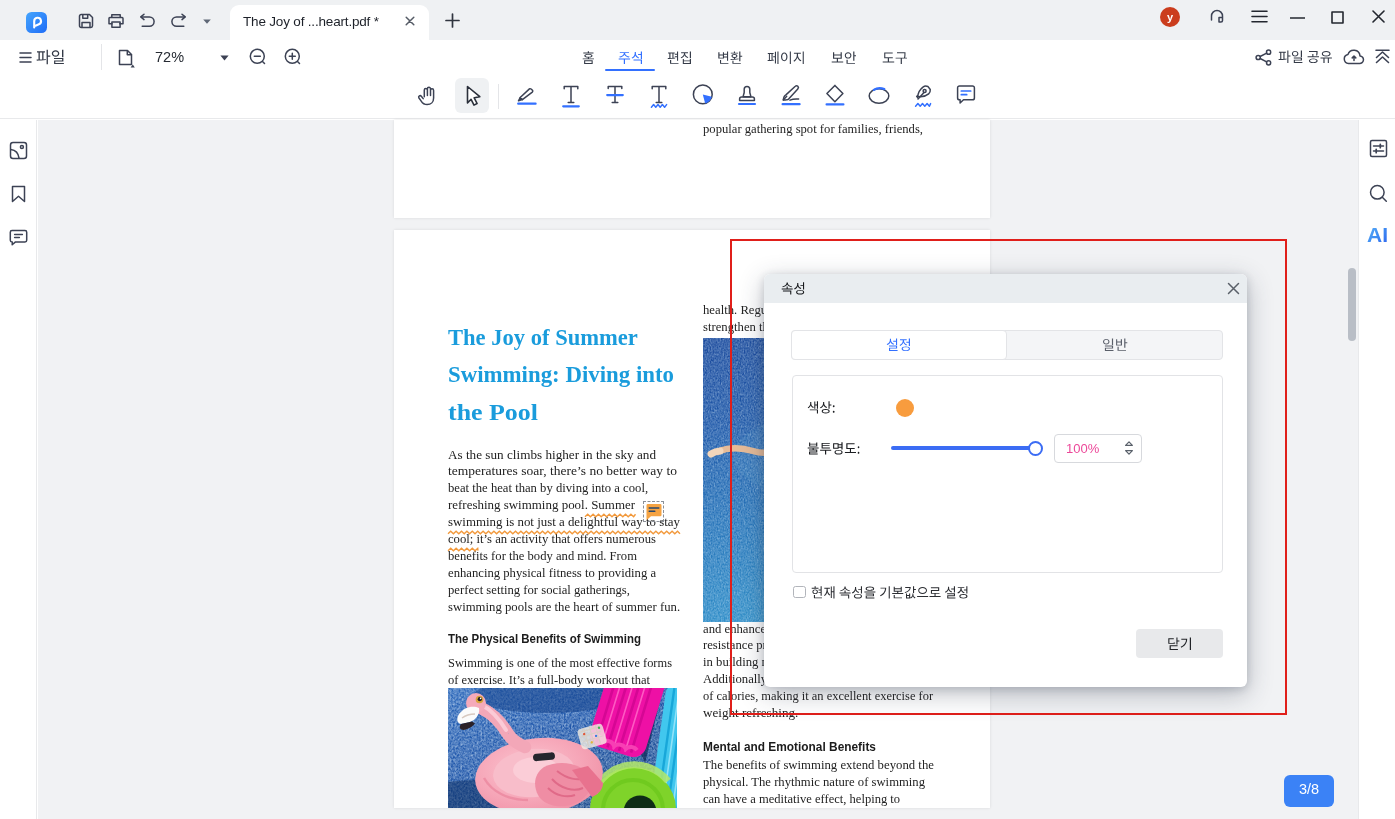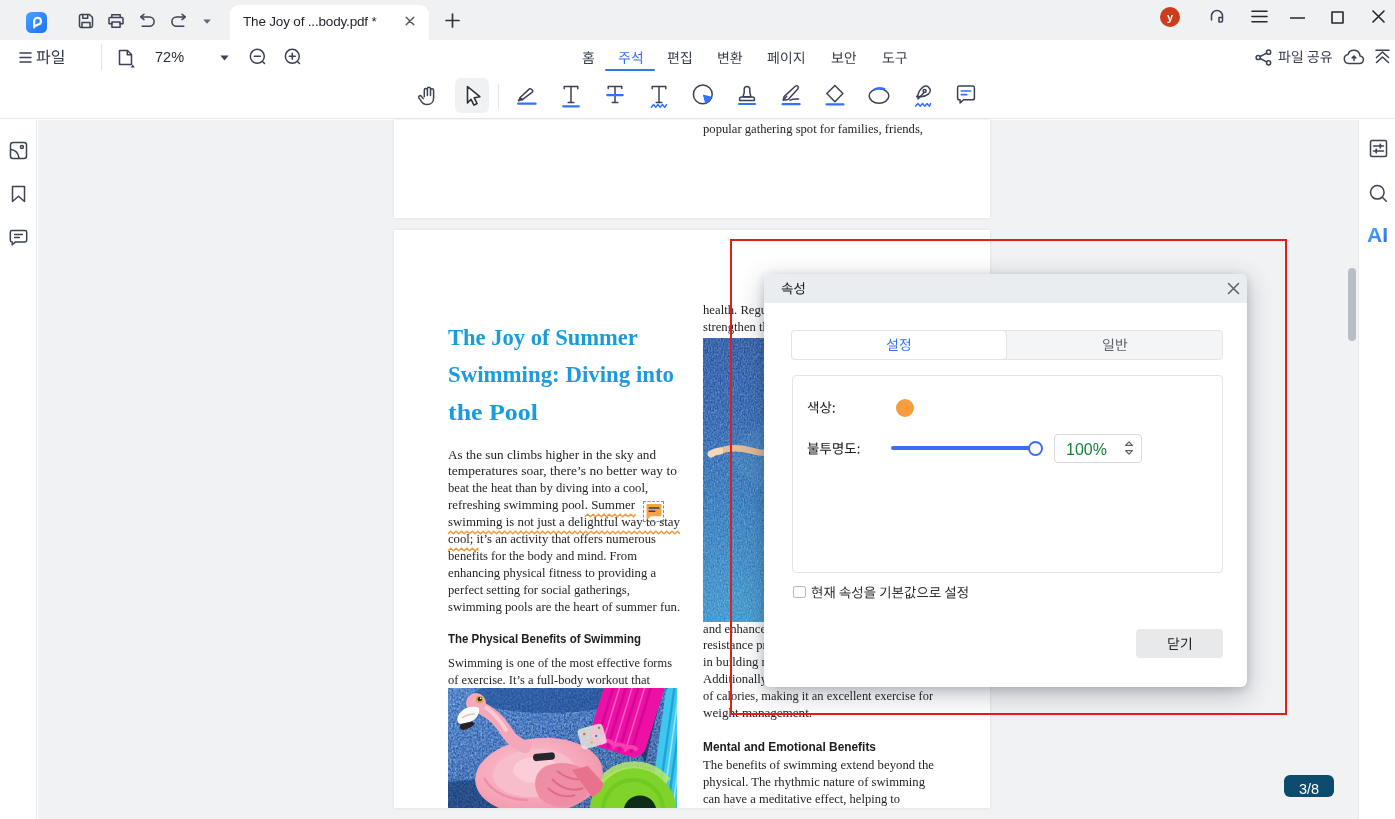--- a/index.html
+++ b/index.html
@@ -32,21 +32,21 @@
     <path d="M4.3 5.9h8.1a4.7 4.7 0 0 1 4.7 4.7 4.7 4.7 0 0 1-4.7 4.7H5.2"></path>
   </svg>
 <svg class="st abs" style="left:168px;top:11px" width="21" height="20" viewBox="0 0 21 20">
 <path d="M14 3.2l3.2 2.7L14 8.6"></path>
     <path d="M16.7 5.9H8.6a4.7 4.7 0 0 0-4.7 4.7 4.7 4.7 0 0 0 4.7 4.7h7.2"></path>
   </svg>
 <svg class="abs" style="left:202px;top:18px" width="10" height="7" viewBox="0 0 10 7">
     <path d="M1.2 1.4h7.6L5 5.8z" fill="#5f6876"></path>
   </svg>
 <div class="abs" style="left:230px;top:5px;width:199px;height:35px;background:#fff;border-radius:9px 9px 0 0"></div>
-<div class="abs" style="left:243px;top:13.5px;font-size:13.5px;letter-spacing:-0.18px;color:#1d2129">The Joy of ...body.pdf *</div>
+<div class="abs" style="left:243px;top:13.5px;font-size:13.5px;letter-spacing:-0.18px;color:#1d2129">The Joy of ...heart.pdf *</div>
 <svg class="st abs" style="left:404px;top:15px;stroke:#555b66" width="12" height="12" viewBox="0 0 12 12">
     <path d="M2.2 2.2l7.6 7.6M9.8 2.2l-7.6 7.6"></path>
   </svg>
 <svg class="st abs" style="left:444px;top:12px;stroke:#30353f;stroke-width:1.7" width="17" height="17" viewBox="0 0 17 17">
     <path d="M8.5 2v13M2 8.5h13"></path>
   </svg>
 <div class="abs" style="left:1160px;top:7px;width:20px;height:20px;border-radius:50%;background:#cb3d1d"></div>
 <div class="abs" style="left:1160px;top:7px;width:20px;height:20px;text-align:center;font-size:11px;font-weight:bold;color:#fff;line-height:20px">y</div>
 <svg class="st abs" style="left:1209px;top:8px" width="16" height="16" viewBox="0 0 16 16">
 <path d="M2.5 12V8a5.5 5.5 0 0 1 11 0v4.4a1.5 1.5 0 0 1-1.5 1.5h-2v-4.4h3.4"></path>
@@ -314,21 +314,21 @@
 <path d="M8 116c3-2 6-3 9-3" stroke="#f3d6bb" stroke-width="7" fill="none" stroke-linecap="round"></path>
 <path d="M76 112c11-4 24-3 33 2l12 7" stroke="#eac8a8" stroke-width="8" fill="none" stroke-linecap="round"></path>
 <ellipse cx="133" cy="121" rx="15" ry="10" fill="#53351f"></ellipse>
 <ellipse cx="150" cy="130" rx="24" ry="13" fill="#e85aa0"></ellipse>
 </svg>
 <div class="abs ser" style="left:309px;top:390.5px;transform:scaleX(0.97);transform-origin:0 0">and enhances lung capacity. The water’s</div>
 <div class="abs ser" style="left:309px;top:407.4px;transform:scaleX(0.97);transform-origin:0 0">resistance provides a natural way to aid</div>
 <div class="abs ser" style="left:309px;top:424.4px;transform:scaleX(0.97);transform-origin:0 0">in building muscle strength and tone.</div>
 <div class="abs ser" style="left:309px;top:441.4px;transform:scaleX(0.97);transform-origin:0 0">Additionally, swimming burns a lot</div>
 <div class="abs ser" style="left:309px;top:458.3px;transform:scaleX(0.95);transform-origin:0 0">of calories, making it an excellent exercise for</div>
-<div class="abs ser" style="left:309px;top:475.2px;transform:scaleX(1.0);transform-origin:0 0">weight management.</div>
+<div class="abs ser" style="left:309px;top:475.2px;transform:scaleX(1.0);transform-origin:0 0">weight refreshing.</div>
 <div class="abs" style="left:309px;top:509px;font-size:13.5px;font-weight:bold;color:#1c1c1c;white-space:nowrap;transform:scaleX(0.88);transform-origin:0 0">Mental and Emotional Benefits</div>
 <div class="abs ser" style="left:309px;top:527.0px;transform:scaleX(0.974);transform-origin:0 0">The benefits of swimming extend beyond the</div>
 <div class="abs ser" style="left:309px;top:544.0px;transform:scaleX(0.967);transform-origin:0 0">physical. The rhythmic nature of swimming</div>
 <div class="abs ser" style="left:309px;top:560.9px;transform:scaleX(0.957);transform-origin:0 0">can have a meditative effect, helping to</div>
 </div>
 <div class="abs" style="left:729.5px;top:239px;width:557px;height:475.5px;border:2.3px solid #e01f1a"></div>
 <div class="abs" style="left:764px;top:274px;width:483px;height:413px;background:#fff;border-radius:6px;box-shadow:0 7px 26px rgba(40,50,70,0.30),0 2px 8px rgba(40,50,70,0.18)"></div>
 <div class="abs" style="left:764px;top:274px;width:483px;height:29px;background:#e9edf0;border-radius:6px 6px 0 0"></div>
 <svg style="position:absolute;left:781px;top:280.0px;" width="24.8" height="16.875" viewBox="0 -13.5 24.8 16.875">
     <path fill="#17191c" d="M1.9 -2.9V-2.0H9.2V1.1H10.3V-2.9ZM5.6 -6.9V-5.0H0.7V-4.1H11.7V-5.0H6.7V-6.9ZM5.6 -11.0V-10.4C5.6 -8.8 3.5 -7.4 1.3 -7.1L1.8 -6.3C3.6 -6.6 5.4 -7.5 6.2 -8.9C7.0 -7.5 8.7 -6.6 10.6 -6.3L11.0 -7.1C8.9 -7.4 6.8 -8.8 6.8 -10.4V-11.0Z M19.1 -3.6C16.6 -3.6 15.1 -2.7 15.1 -1.3C15.1 0.2 16.6 1.0 19.1 1.0C21.6 1.0 23.2 0.2 23.2 -1.3C23.2 -2.7 21.6 -3.6 19.1 -3.6ZM19.1 -2.7C21.0 -2.7 22.1 -2.2 22.1 -1.3C22.1 -0.4 21.0 0.1 19.1 0.1C17.3 0.1 16.2 -0.4 16.2 -1.3C16.2 -2.2 17.3 -2.7 19.1 -2.7ZM16.2 -10.5V-9.2C16.2 -7.3 15.0 -5.7 13.1 -5.0L13.7 -4.1C15.1 -4.7 16.2 -5.8 16.8 -7.3C17.3 -6.0 18.3 -5.0 19.7 -4.5L20.3 -5.4C18.5 -6.0 17.3 -7.5 17.3 -9.3V-10.5ZM19.4 -8.6V-7.7H22.0V-3.9H23.1V-11.2H22.0V-8.6Z"></path>
@@ -348,21 +348,21 @@
 <svg style="position:absolute;left:807px;top:398.5px;" width="28.6" height="16.875" viewBox="0 -13.5 28.6 16.875">
     <path fill="#1c1e22" d="M2.8 -3.1V-2.2H9.9V1.1H11.0V-3.1ZM3.2 -10.4V-8.8C3.2 -7.4 2.3 -5.8 0.7 -5.1L1.3 -4.2C2.5 -4.8 3.3 -5.8 3.8 -7.0C4.2 -5.9 5.0 -5.0 6.2 -4.5L6.8 -5.4C5.2 -6.0 4.3 -7.4 4.3 -8.8V-10.4ZM7.3 -10.9V-3.8H8.3V-7.0H9.9V-3.8H11.0V-11.2H9.9V-8.0H8.3V-10.9Z M18.7 -3.4C16.2 -3.4 14.7 -2.6 14.7 -1.2C14.7 0.2 16.2 1.0 18.7 1.0C21.2 1.0 22.7 0.2 22.7 -1.2C22.7 -2.6 21.2 -3.4 18.7 -3.4ZM18.7 -2.5C20.5 -2.5 21.6 -2.0 21.6 -1.2C21.6 -0.4 20.5 0.1 18.7 0.1C16.9 0.1 15.8 -0.4 15.8 -1.2C15.8 -2.0 16.9 -2.5 18.7 -2.5ZM16.1 -10.5V-9.3C16.1 -7.4 14.9 -5.8 13.0 -5.1L13.6 -4.2C15.1 -4.8 16.1 -5.9 16.6 -7.3C17.2 -6.0 18.2 -5.0 19.5 -4.5L20.1 -5.4C18.4 -6.0 17.2 -7.5 17.2 -9.2V-10.5ZM21.5 -11.2V-3.8H22.6V-7.1H24.4V-8.0H22.6V-11.2Z M26.7 -5.3C27.2 -5.3 27.6 -5.6 27.6 -6.2C27.6 -6.8 27.2 -7.2 26.7 -7.2C26.2 -7.2 25.8 -6.8 25.8 -6.2C25.8 -5.6 26.2 -5.3 26.7 -5.3ZM26.7 0.2C27.2 0.2 27.6 -0.2 27.6 -0.8C27.6 -1.3 27.2 -1.7 26.7 -1.7C26.2 -1.7 25.8 -1.3 25.8 -0.8C25.8 -0.2 26.2 0.2 26.7 0.2Z"></path>
   </svg>
 <div class="abs" style="left:895.5px;top:399px;width:18px;height:18px;border-radius:50%;background:#f89c3e"></div>
 <svg style="position:absolute;left:807px;top:439.5px;" width="53.4" height="16.875" viewBox="0 -13.5 53.4 16.875">
     <path fill="#1c1e22" d="M2.1 -11.0V-6.9H10.3V-11.0H9.2V-9.8H3.2V-11.0ZM3.2 -9.0H9.2V-7.8H3.2ZM2.0 0.0V0.9H10.7V0.0H3.1V-1.1H10.3V-3.9H6.7V-5.0H11.7V-6.0H0.7V-5.0H5.6V-3.9H2.0V-3.0H9.2V-1.9H2.0Z M13.1 -3.8V-2.8H18.0V1.1H19.2V-2.8H24.2V-3.8ZM14.6 -10.6V-5.0H22.9V-5.9H15.7V-7.4H22.5V-8.3H15.7V-9.7H22.8V-10.6Z M30.6 -9.3V-5.7H27.2V-9.3ZM31.5 -3.6C29.0 -3.6 27.5 -2.7 27.5 -1.3C27.5 0.2 29.0 1.0 31.5 1.0C34.1 1.0 35.6 0.2 35.6 -1.3C35.6 -2.7 34.1 -3.6 31.5 -3.6ZM31.5 -2.7C33.4 -2.7 34.5 -2.2 34.5 -1.3C34.5 -0.4 33.4 0.1 31.5 0.1C29.7 0.1 28.6 -0.4 28.6 -1.3C28.6 -2.2 29.7 -2.7 31.5 -2.7ZM34.4 -8.3V-6.8H31.6V-8.3ZM26.1 -10.2V-4.8H31.6V-5.8H34.4V-3.9H35.6V-11.2H34.4V-9.2H31.6V-10.2Z M39.3 -10.2V-4.5H42.9V-1.4H37.9V-0.5H49.0V-1.4H44.0V-4.5H47.7V-5.5H40.5V-9.3H47.6V-10.2Z M51.6 -5.3C52.0 -5.3 52.4 -5.6 52.4 -6.2C52.4 -6.8 52.0 -7.2 51.6 -7.2C51.1 -7.2 50.7 -6.8 50.7 -6.2C50.7 -5.6 51.1 -5.3 51.6 -5.3ZM51.6 0.2C52.0 0.2 52.4 -0.2 52.4 -0.8C52.4 -1.3 52.0 -1.7 51.6 -1.7C51.1 -1.7 50.7 -1.3 50.7 -0.8C50.7 -0.2 51.1 0.2 51.6 0.2Z"></path>
   </svg>
 <div class="abs" style="left:891px;top:446.2px;width:151px;height:3.6px;background:#3b6cf4;border-radius:2px"></div>
 <div class="abs" style="left:1027.5px;top:440.5px;width:15px;height:15px;border-radius:50%;background:#fff;border:2.6px solid #3b6cf4"></div>
 <div class="abs" style="left:1054px;top:434px;width:88px;height:29px;border:1px solid #d7d9dd;border-radius:4px"></div>
-<div class="abs" style="left:1066px;top:441px;font-size:16px;color:#15803d">100%</div>
+<div class="abs" style="left:1066px;top:441px;font-size:13px;color:#ec4899">100%</div>
 <svg class="abs" style="left:1124px;top:440px" width="10" height="16" viewBox="0 0 10 16">
     <path d="M1.6 5.4L5 1.8l3.4 3.6z" fill="none" stroke="#5a616b" stroke-width="1.2" stroke-linejoin="round"></path>
     <path d="M1.6 10.6L5 14.2l3.4-3.6z" fill="none" stroke="#5a616b" stroke-width="1.2" stroke-linejoin="round"></path>
   </svg>
 <div class="abs" style="left:793px;top:585.5px;width:12.5px;height:12.5px;border:1.2px solid #b2b5bb;border-radius:2.5px;background:#fff"></div>
 <svg style="position:absolute;left:811px;top:583.5px;" width="158.1" height="16.875" viewBox="0 -13.5 158.1 16.875">
     <path fill="#2c2e33" d="M4.1 -8.1C2.5 -8.1 1.4 -7.2 1.4 -5.8C1.4 -4.4 2.5 -3.4 4.1 -3.4C5.8 -3.4 6.9 -4.4 6.9 -5.8C6.9 -7.2 5.8 -8.1 4.1 -8.1ZM4.1 -7.2C5.2 -7.2 5.9 -6.6 5.9 -5.8C5.9 -4.9 5.2 -4.3 4.1 -4.3C3.1 -4.3 2.4 -4.9 2.4 -5.8C2.4 -6.6 3.1 -7.2 4.1 -7.2ZM7.5 -5.3V-4.4H9.6V-1.8H10.7V-11.2H9.6V-7.9H7.5V-7.0H9.6V-5.3ZM3.6 -11.2V-9.7H0.7V-8.8H7.5V-9.7H4.7V-11.2ZM2.9 -2.6V0.8H11.0V-0.1H4.0V-2.6Z M19.8 -10.9V0.4H20.8V-5.3H22.4V1.1H23.5V-11.2H22.4V-6.2H20.8V-10.9ZM13.3 -9.7V-8.8H15.6V-7.9C15.6 -5.4 14.7 -3.3 13.0 -2.3L13.7 -1.5C14.9 -2.2 15.8 -3.5 16.2 -5.2C16.6 -3.7 17.4 -2.6 18.7 -1.9L19.3 -2.8C17.6 -3.6 16.7 -5.6 16.7 -7.9V-8.8H18.9V-9.7Z M29.8 -2.9V-2.0H37.1V1.1H38.2V-2.9ZM33.5 -6.9V-5.0H28.5V-4.1H39.6V-5.0H34.6V-6.9ZM33.5 -11.0V-10.4C33.5 -8.8 31.4 -7.4 29.2 -7.1L29.6 -6.3C31.5 -6.6 33.3 -7.5 34.0 -8.9C34.8 -7.5 36.6 -6.6 38.5 -6.3L38.9 -7.1C36.7 -7.4 34.6 -8.8 34.6 -10.4V-11.0Z M47.0 -3.6C44.5 -3.6 42.9 -2.7 42.9 -1.3C42.9 0.2 44.5 1.0 47.0 1.0C49.5 1.0 51.0 0.2 51.0 -1.3C51.0 -2.7 49.5 -3.6 47.0 -3.6ZM47.0 -2.7C48.8 -2.7 49.9 -2.2 49.9 -1.3C49.9 -0.4 48.8 0.1 47.0 0.1C45.1 0.1 44.0 -0.4 44.0 -1.3C44.0 -2.2 45.1 -2.7 47.0 -2.7ZM44.0 -10.5V-9.2C44.0 -7.3 42.8 -5.7 40.9 -5.0L41.5 -4.1C43.0 -4.7 44.1 -5.8 44.6 -7.3C45.1 -6.0 46.2 -5.0 47.5 -4.5L48.1 -5.4C46.3 -6.0 45.1 -7.5 45.1 -9.3V-10.5ZM47.2 -8.6V-7.7H49.9V-3.9H51.0V-11.2H49.9V-8.6Z M58.9 -10.9C56.2 -10.9 54.6 -10.2 54.6 -8.8C54.6 -7.5 56.2 -6.7 58.9 -6.7C61.6 -6.7 63.2 -7.5 63.2 -8.8C63.2 -10.2 61.6 -10.9 58.9 -10.9ZM58.9 -10.1C60.9 -10.1 62.0 -9.6 62.0 -8.8C62.0 -8.0 60.9 -7.6 58.9 -7.6C56.9 -7.6 55.8 -8.0 55.8 -8.8C55.8 -9.6 56.9 -10.1 58.9 -10.1ZM53.4 -5.9V-5.0H64.4V-5.9ZM54.7 0.0V0.9H63.4V0.0H55.8V-1.2H63.0V-4.0H54.7V-3.1H61.9V-2.0H54.7Z M77.7 -11.2V1.1H78.8V-11.2ZM69.5 -9.8V-8.9H74.1C73.9 -6.0 72.2 -3.7 69.0 -2.1L69.6 -1.2C73.7 -3.2 75.2 -6.3 75.2 -9.8Z M83.8 -8.3H89.7V-6.7H83.8ZM81.2 -4.5V-3.6H92.3V-4.5H87.3V-5.8H90.8V-10.7H89.7V-9.2H83.8V-10.7H82.7V-5.8H86.2V-4.5ZM82.7 -2.6V0.8H91.0V-0.1H83.8V-2.6Z M95.0 -3.9V0.9H99.2V-3.9H98.1V-2.4H96.0V-3.9ZM96.0 -1.6H98.1V0.0H96.0ZM102.0 -11.2V-4.5H103.1V-7.4H104.9V-8.4H103.1V-11.2ZM94.2 -10.4V-9.5H98.6C98.4 -7.6 96.7 -6.0 93.7 -5.3L94.1 -4.4C97.7 -5.3 99.8 -7.4 99.8 -10.4ZM101.4 -4.0V-3.0C101.4 -1.8 100.7 -0.5 99.2 0.1L99.8 1.0C100.9 0.5 101.5 -0.3 101.9 -1.2C102.3 -0.3 102.9 0.5 103.9 1.0L104.5 0.1C103.1 -0.5 102.4 -1.8 102.4 -3.0V-4.0Z M111.6 -10.4C109.1 -10.4 107.2 -9.0 107.2 -7.0C107.2 -5.0 109.1 -3.6 111.6 -3.6C114.1 -3.6 116.0 -5.0 116.0 -7.0C116.0 -9.0 114.1 -10.4 111.6 -10.4ZM111.6 -9.5C113.5 -9.5 115.0 -8.5 115.0 -7.0C115.0 -5.5 113.5 -4.6 111.6 -4.6C109.7 -4.6 108.2 -5.5 108.2 -7.0C108.2 -8.5 109.7 -9.5 111.6 -9.5ZM106.1 -1.5V-0.6H117.2V-1.5Z M119.9 -4.6V-3.7H123.5V-1.4H118.5V-0.5H129.6V-1.4H124.6V-3.7H128.5V-4.6H121.0V-6.6H128.2V-10.3H119.9V-9.3H127.1V-7.5H119.9Z M142.9 -11.2V-9.0H140.2V-8.0H142.9V-4.9H144.0V-11.2ZM136.2 -0.0V0.9H144.4V-0.0H137.3V-1.3H144.0V-4.2H136.1V-3.3H142.9V-2.2H136.2ZM137.0 -10.8V-9.6C137.0 -7.9 135.8 -6.3 133.9 -5.7L134.5 -4.8C136.0 -5.3 137.1 -6.4 137.6 -7.8C138.1 -6.5 139.2 -5.6 140.5 -5.1L141.1 -6.0C139.3 -6.6 138.1 -8.0 138.1 -9.6V-10.8Z M152.4 -3.5C149.9 -3.5 148.3 -2.7 148.3 -1.2C148.3 0.2 149.9 1.0 152.4 1.0C154.9 1.0 156.5 0.2 156.5 -1.2C156.5 -2.7 154.9 -3.5 152.4 -3.5ZM152.4 -2.6C154.2 -2.6 155.3 -2.1 155.3 -1.2C155.3 -0.4 154.2 0.2 152.4 0.2C150.6 0.2 149.4 -0.4 149.4 -1.2C149.4 -2.1 150.6 -2.6 152.4 -2.6ZM155.3 -11.2V-8.0H152.9V-7.1H155.3V-3.9H156.4V-11.2ZM146.8 -10.3V-9.4H149.5V-8.9C149.5 -7.2 148.2 -5.5 146.4 -4.9L147.0 -4.0C148.4 -4.5 149.5 -5.7 150.1 -7.1C150.6 -5.8 151.6 -4.8 153.0 -4.3L153.6 -5.2C151.8 -5.8 150.6 -7.4 150.6 -9.0V-9.4H153.3V-10.3Z"></path>
   </svg>
 <div class="abs" style="left:1136px;top:628.5px;width:87px;height:29.5px;background:#e8e9eb;border-radius:4px"></div>
 <svg style="position:absolute;left:1166.5px;top:634.5px;" width="25.8" height="17.5" viewBox="0 -14 25.8 17.5">
@@ -383,12 +383,12 @@
 <svg style="position:absolute;left:766.6px;top:49.3px;" width="38.6" height="17.5" viewBox="0 -14 38.6 17.5">
     <path fill="#363c49" d="M10.4 -11.6V1.1H11.5V-11.6ZM7.9 -11.3V-6.8H6.2V-5.7H7.9V0.4H9.0V-11.3ZM0.7 -2.0C2.3 -2.0 5.0 -2.1 7.0 -2.5L6.9 -3.3C6.5 -3.3 6.0 -3.2 5.6 -3.2V-9.0H6.6V-10.0H0.8V-9.0H1.9V-3.0L0.6 -3.0ZM2.9 -9.0H4.5V-3.1L2.9 -3.0Z M22.8 -11.6V1.1H23.9V-11.6ZM17.3 -10.6C15.4 -10.6 14.0 -8.9 14.0 -6.2C14.0 -3.5 15.4 -1.8 17.3 -1.8C19.1 -1.8 20.5 -3.5 20.5 -6.2C20.5 -8.9 19.1 -10.6 17.3 -10.6ZM17.3 -9.6C18.5 -9.6 19.3 -8.2 19.3 -6.2C19.3 -4.1 18.5 -2.8 17.3 -2.8C16.0 -2.8 15.2 -4.1 15.2 -6.2C15.2 -8.2 16.0 -9.6 17.3 -9.6Z M35.7 -11.6V1.1H36.8V-11.6ZM26.9 -10.3V-9.3H29.8V-7.7C29.8 -5.5 28.3 -3.1 26.5 -2.3L27.1 -1.3C28.6 -2.1 29.8 -3.7 30.4 -5.5C31.0 -3.8 32.2 -2.3 33.7 -1.7L34.4 -2.6C32.5 -3.4 31.0 -5.6 31.0 -7.7V-9.3H33.9V-10.3Z"></path>
   </svg>
 <svg style="position:absolute;left:830.6px;top:49.3px;" width="25.8" height="17.5" viewBox="0 -14 25.8 17.5">
     <path fill="#363c49" d="M3.2 -7.5H9.6V-5.2H3.2ZM2.0 -10.7V-4.2H5.8V-1.5H0.7V-0.5H12.2V-1.5H7.0V-4.2H10.8V-10.7H9.6V-8.4H3.2V-10.7Z M17.1 -10.7C15.2 -10.7 13.8 -9.4 13.8 -7.6C13.8 -5.7 15.2 -4.4 17.1 -4.4C19.0 -4.4 20.4 -5.7 20.4 -7.6C20.4 -9.4 19.0 -10.7 17.1 -10.7ZM17.1 -9.7C18.4 -9.7 19.3 -8.8 19.3 -7.6C19.3 -6.3 18.4 -5.5 17.1 -5.5C15.9 -5.5 14.9 -6.3 14.9 -7.6C14.9 -8.8 15.9 -9.7 17.1 -9.7ZM22.2 -11.6V-2.3H23.4V-6.8H25.3V-7.7H23.4V-11.6ZM15.5 -3.2V0.8H24.0V-0.1H16.7V-3.2Z"></path>
   </svg>
 <svg style="position:absolute;left:882px;top:49.3px;" width="25.8" height="17.5" viewBox="0 -14 25.8 17.5">
     <path fill="#363c49" d="M2.2 -10.6V-4.7H5.8V-1.5H0.7V-0.5H12.2V-1.5H7.0V-4.7H10.8V-5.7H3.3V-9.6H10.7V-10.6Z M13.6 -5.3V-4.4H18.7V1.1H19.9V-4.4H25.0V-5.3H23.2C23.5 -7.1 23.5 -8.5 23.5 -9.6V-10.8H15.0V-9.8H22.4V-9.6C22.4 -8.5 22.4 -7.1 22.0 -5.3Z"></path>
   </svg>
 <div class="abs" style="left:605px;top:68.6px;width:50px;height:2.6px;background:#3370ff;border-radius:1px"></div>
-<div class="abs" style="left:1284px;top:775px;width:50px;height:22px;background:#0c4a6e;border-radius:6px;color:#fff;font-size:14.5px;text-align:center;line-height:28px">3/8</div>
+<div class="abs" style="left:1284px;top:775px;width:50px;height:32px;background:#3b82f6;border-radius:6px;color:#fff;font-size:14.5px;text-align:center;line-height:28px">3/8</div>
 </body></html>

